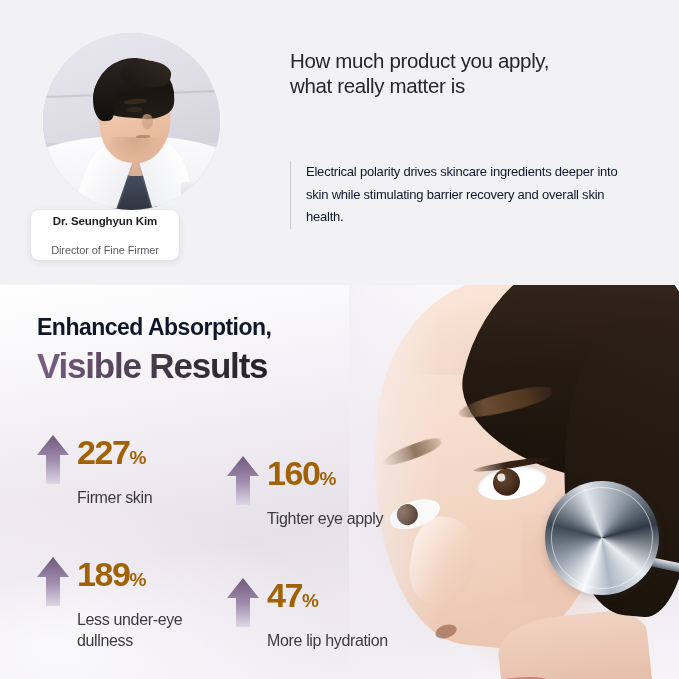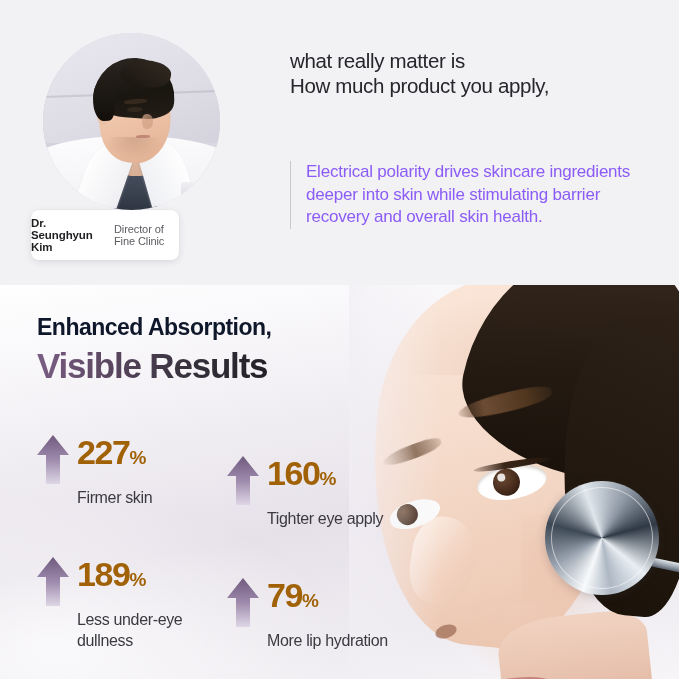--- a/index.html
+++ b/index.html
@@ -134,21 +134,21 @@
     background:linear-gradient(180deg,#f0f0f4,#dcdce3);
     border-radius:2px;
   }
 
   
   .name-card {
     position:absolute; left:31px; top:210px; width:148px; height:50px;
     background:#ffffff;
     border-radius:8px;
     box-shadow:0 2px 7px rgba(70,66,85,.13), 0 0 0 .5px rgba(0,0,0,.035);
-    display:flex; flex-direction:row; align-items:center; justify-content:center;
+    display:flex; flex-direction:column; align-items:center; justify-content:center;
     gap:17px;
   }
   .name-card .nm {
     font-size:11.5px; font-weight:bold; color:#1f1f22; letter-spacing:-.1px;
   }
   .name-card .role {
     font-size:11px; font-weight:normal; color:#5c5c62; letter-spacing:-.1px;
   }
 
   
@@ -174,21 +174,21 @@
     -webkit-background-clip:text; background-clip:text;
     -webkit-text-fill-color:transparent; color:#2b2a33;
   }
 
   .body-block {
     position:absolute; left:290px; top:161px; width:352px;
     border-left:1.5px solid #c9c8cf;
     padding-left:15px;
   }
   .body-block p {
-    font-size:17px; line-height:22.5px; color:#8b5cf6;
+    font-size:13px; line-height:22.5px; color:#0f172a;
     letter-spacing:-.22px;
   }
 
   
   .bottom-section {
     position:absolute; left:0; top:285px; width:679px; height:394px;
     overflow:hidden;
     background:#ffffff;
   }
   .bottom-bg {
@@ -416,26 +416,26 @@
       <div class="hair-side"></div>
       <div class="hair-fringe"></div>
       <div class="brow"></div>
       <div class="eye"></div>
       <div class="nose"></div>
       <div class="mouth"></div>
     </div>
 
     <div class="name-card">
       <div class="nm">Dr. Seunghyun Kim</div>
-      <div class="role">Director of Fine Clinic</div>
+      <div class="role">Director of Fine Firmer</div>
     </div>
 
     <div class="head-lines">
+      <div class="hl1">How much product you apply,</div>
       <div class="hl1">what really matter is</div>
-      <div class="hl1">How much product you apply,</div>
     </div>
 
     <div class="body-block">
       <p>Electrical polarity drives skincare ingredients deeper into skin while stimulating barrier recovery and overall skin health.</p>
     </div>
   </div>
 
   <div class="bottom-section">
     <div class="bottom-bg"></div>
     <div class="bottom-bg2"></div>
@@ -520,20 +520,20 @@
           </div>
           <div class="stat-label">Less under-eye dullness</div>
         </div>
         <div class="stat narrow">
           <div class="stat-top">
             <span class="arrow">
               <svg viewBox="0 0 34 52">
                 <path d="M17 1 L33 21 L24 21 L24 50 L10 50 L10 21 L1 21 Z" fill="url(#ag1)"></path>
               </svg>
             </span>
-            <span class="stat-num"><span>79</span><span class="pct">%</span></span>
+            <span class="stat-num"><span>47</span><span class="pct">%</span></span>
           </div>
           <div class="stat-label">More lip hydration</div>
         </div>
       </div>
     </div>
   </div>
 </div>
 
 </body></html>

